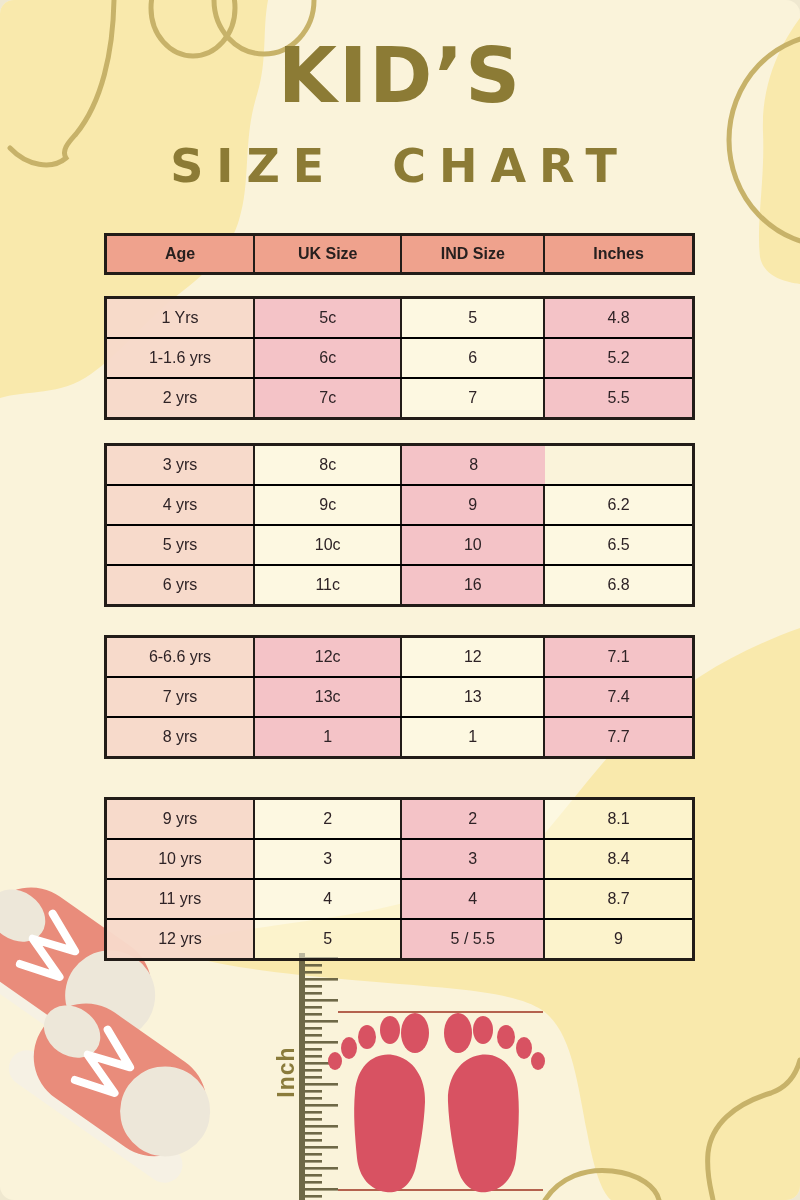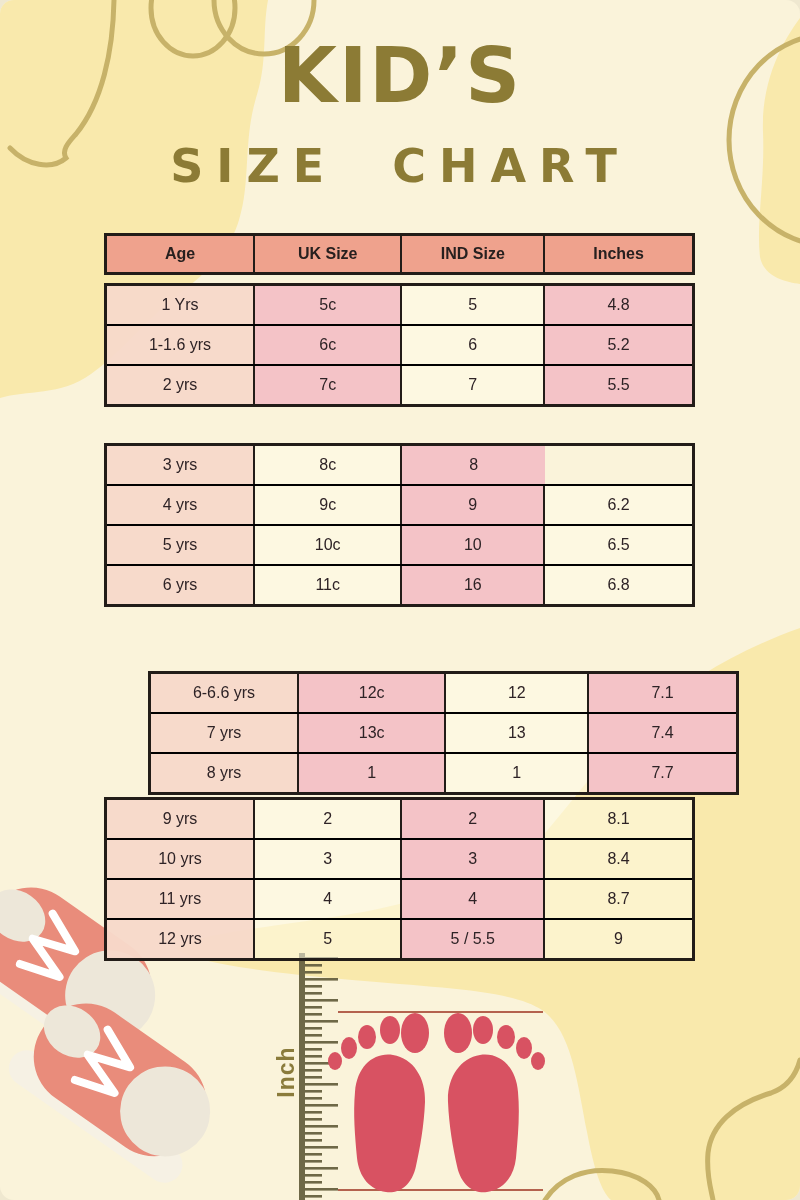--- a/index.html
+++ b/index.html
@@ -164,21 +164,21 @@
   <h1 class="title-kids">KID’S</h1>
   <h2 class="title-size">SIZE CHART</h2>
 
   <div class="size-header" id="size-header">
       <div class="t-cell h-cell">Age</div>
       <div class="t-cell h-cell">UK Size</div>
       <div class="t-cell h-cell">IND Size</div>
       <div class="t-cell h-cell">Inches</div>
     </div>
   <div id="groups">
-      <div class="size-group" style="top: 283px;">
+      <div class="size-group" style="top: 296px;">
         <div class="t-row">
           <div class="t-cell c-age">1 Yrs</div>
           <div class="t-cell c-pink">5c</div>
           <div class="t-cell c-cream">5</div>
           <div class="t-cell c-pink">4.8</div>
         </div>
         <div class="t-row">
           <div class="t-cell c-age">1-1.6 yrs</div>
           <div class="t-cell c-pink">6c</div>
           <div class="t-cell c-cream">6</div>
@@ -209,21 +209,21 @@
           <div class="t-cell c-pink">10</div>
           <div class="t-cell c-cream">6.5</div>
         </div>
         <div class="t-row">
           <div class="t-cell c-age">6 yrs</div>
           <div class="t-cell c-cream">11c</div>
           <div class="t-cell c-pink">16</div>
           <div class="t-cell c-cream">6.8</div>
         </div>
       </div>
-      <div class="size-group" style="top: 671px; margin-left: 44px;">
+      <div class="size-group" style="top: 635px;">
         <div class="t-row">
           <div class="t-cell c-age">6-6.6 yrs</div>
           <div class="t-cell c-pink">12c</div>
           <div class="t-cell c-cream">12</div>
           <div class="t-cell c-pink">7.1</div>
         </div>
         <div class="t-row">
           <div class="t-cell c-age">7 yrs</div>
           <div class="t-cell c-pink">13c</div>
           <div class="t-cell c-cream">13</div>

